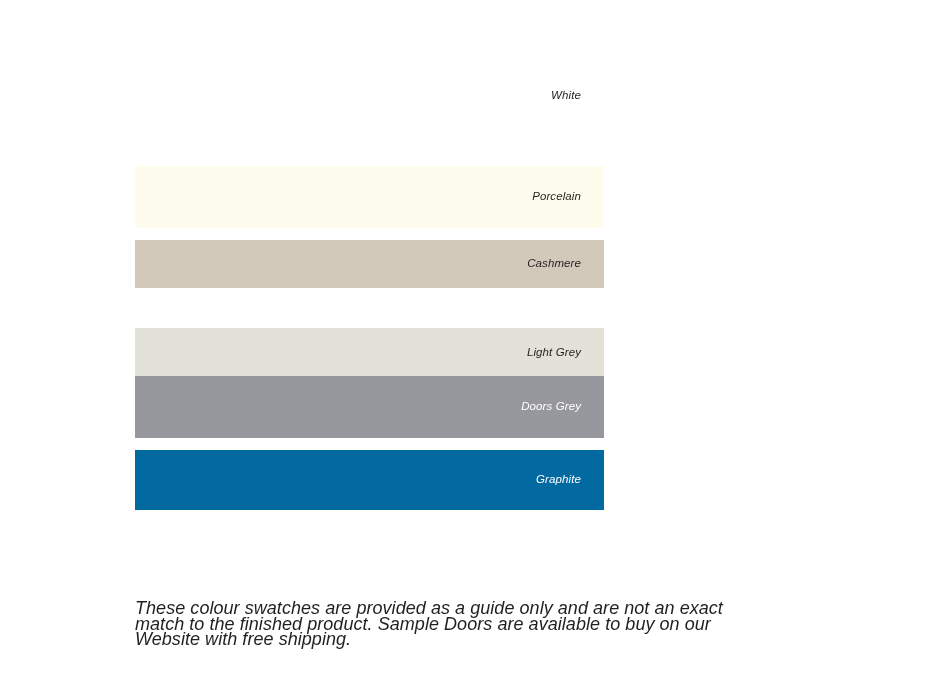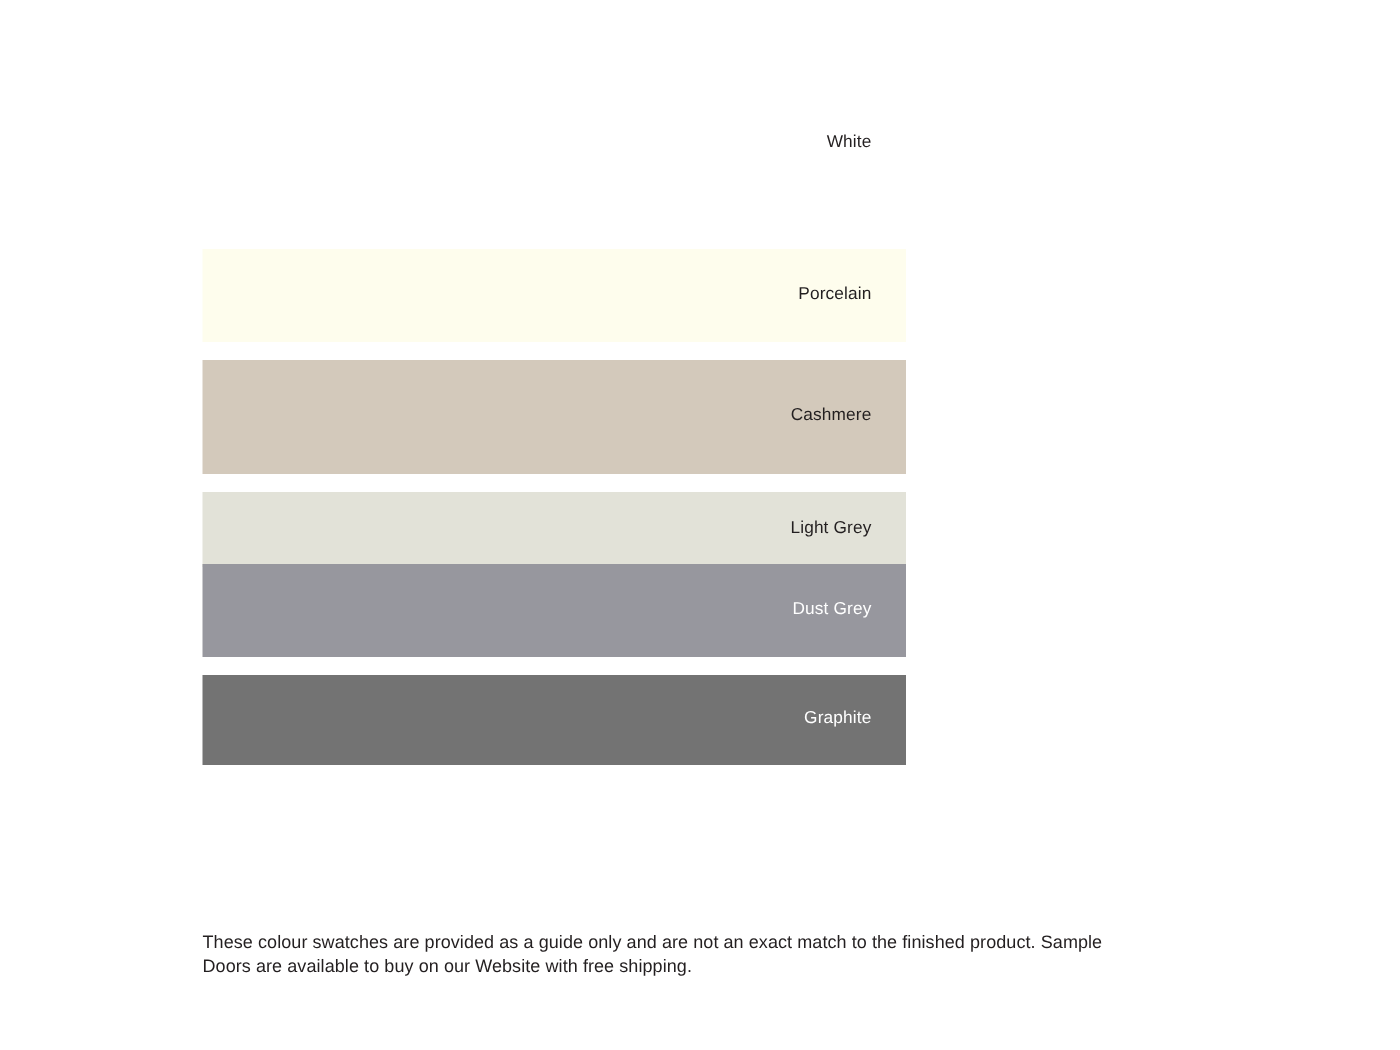--- a/index.html
+++ b/index.html
@@ -14,72 +14,73 @@
     font-family: "Liberation Sans", sans-serif;
     color: #231f20;
     overflow: hidden;
   }
   #swatch-board {
     position: absolute;
     left: 0;
     top: 0;
     width: 933px;
     height: 700px;
+    font-style: italic;
   }
   .swatch-row {
     position: absolute;
     left: 135px;
     width: 469px;
     box-sizing: border-box;
   }
   .swatch-label {
     position: absolute;
     right: 23px;
     top: 50%;
     transform: translateY(-50%);
     font-size: 11.5px;
     line-height: 1.2;
     letter-spacing: 0.1px;
     white-space: nowrap;
   }
   .footnote {
     position: absolute;
     left: 135px;
-    top: 621px;
+    top: 601px;
     width: 600px;
-    font-size: 12px;
+    font-size: 18px;
     line-height: 15.5px;
     color: #231f20;
     letter-spacing: 0.05px;
   }
 </style>
 </head>
 <body style="background: rgb(255, 255, 255);">
 
 <div id="swatch-board">
 
   <div class="swatch-row" id="row-0" style="top: 67px; height: 58px; background: rgb(255, 255, 255);">
     <span class="swatch-label" style="color: rgb(35, 31, 32);">White</span>
   </div>
 
   <div class="swatch-row" id="row-1" style="top: 166px; height: 62px; background: rgb(254, 253, 237); padding-left: 32px;">
     <span class="swatch-label" style="color: rgb(35, 31, 32);">Porcelain</span>
   </div>
 
-  <div class="swatch-row" id="row-2" style="top: 240px; height: 76px; background: rgb(211, 201, 187);">
+  <div class="swatch-row" id="row-2" style="top: 240px; height: 48px; background: rgb(211, 201, 187);">
     <span class="swatch-label" style="color: rgb(35, 31, 32);">Cashmere</span>
   </div>
 
   <div class="swatch-row" id="row-3" style="top: 328px; height: 50px; background: rgb(226, 226, 216);">
     <span class="swatch-label" style="color: rgb(35, 31, 32);">Light Grey</span>
   </div>
 
   <div class="swatch-row" id="row-4" style="top: 376px; height: 62px; background: rgb(151, 151, 158);">
-    <span class="swatch-label" style="color: rgb(255, 255, 255);">Dust Grey</span>
+    <span class="swatch-label" style="color: rgb(255, 255, 255);">Doors Grey</span>
   </div>
 
-  <div class="swatch-row" id="row-5" style="top: 450px; height: 60px; background: #737373;">
+  <div class="swatch-row" id="row-5" style="top: 450px; height: 60px; background: #0369a1;">
     <span class="swatch-label" style="color: rgb(255, 255, 255);">Graphite</span>
   </div>
 
   <div class="footnote">These colour swatches are provided as a guide only and are not an exact match to the finished product.  Sample Doors are available to buy on our Website with free shipping.</div>
 
 </div>
 
 </body></html>

